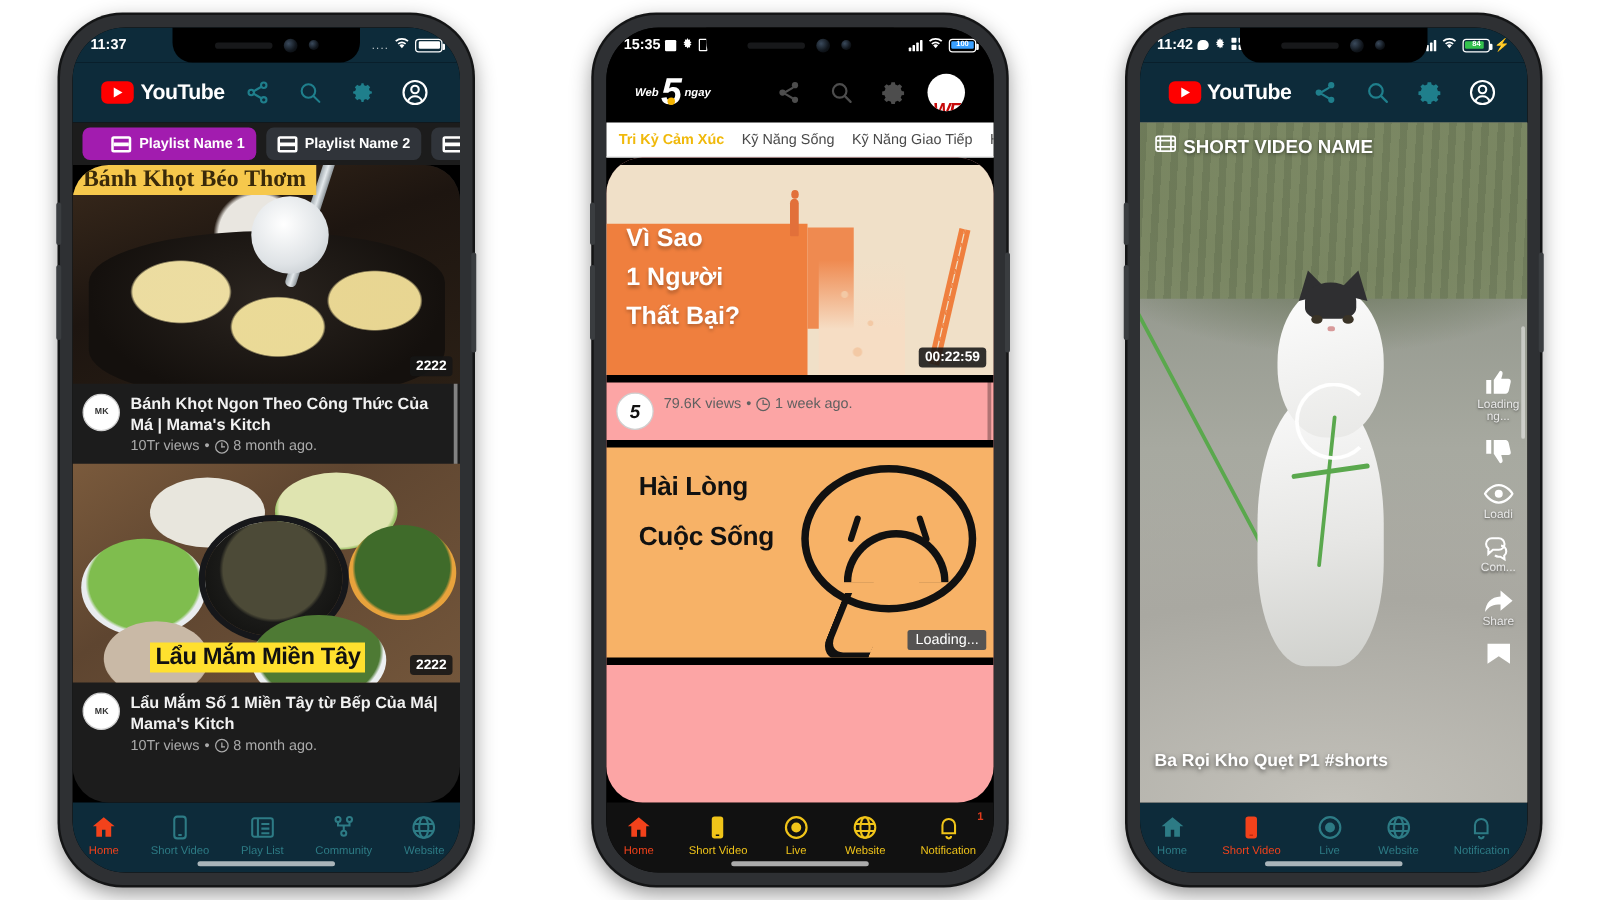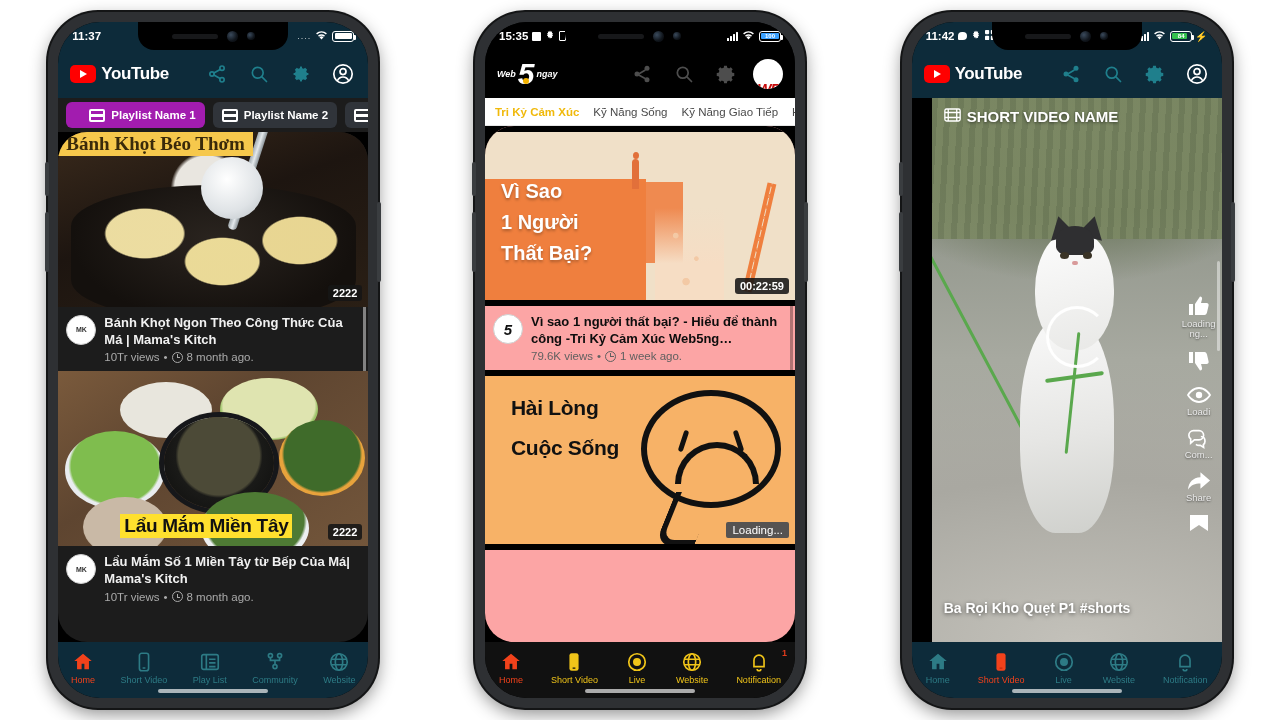--- a/index.html
+++ b/index.html
@@ -65,21 +65,21 @@
           position: relative; display: flex; align-items: center; padding: 1.3px; }
   .batt::after { content:""; position:absolute; right:-3px; top:3px; width:2px; height:5px;
           background: currentColor; border-radius: 0 1px 1px 0; }
   .batt .fill { height: 100%; border-radius: 1px; }
   .batt .num { position: absolute; inset: 0; font-size: 6px; color: #fff; text-align: center;
           line-height: 8px; font-weight: 700; }
   .dots { font-size: 9px; letter-spacing: 1px; opacity: .75; }
 
   
   .appbar { height: 48px; flex: 0 0 48px; display: flex; align-items: center;
-            padding: 0 12px; gap: 0; }
+            padding: 0 23px; gap: 0; }
   .appbar .logo { display: flex; align-items: center; gap: 5px; }
   .yt-badge { width: 26px; height: 18px; border-radius: 5px; background: #ff0000;
               display: flex; align-items: center; justify-content: center; }
   .yt-badge .tri { width: 0; height: 0; border-left: 7px solid #fff;
               border-top: 4.5px solid transparent; border-bottom: 4.5px solid transparent; margin-left:1px;}
   .yt-word { color: #fff; font-size: 17px; font-weight: 700; letter-spacing: -.4px; }
   .appbar .spacer { flex: 1; }
   .ic { width: 26px; height: 26px; display: inline-flex; align-items: center; justify-content: center; }
   .ic svg { display: block; }
 
@@ -219,21 +219,21 @@
 
   
   .cats { flex: 0 0 28px; background: #fff; display: flex; align-items: center;
           gap: 14px; padding: 0 10px; overflow: hidden;
           border-bottom: 1px solid #e6e6e6; }
   .cat { font-size: 11.5px; color: #4a4a4a; white-space: nowrap; }
   .cat.active { color: #f0b90b; font-weight: 700; }
 
   
   .shorts { flex: 1; position: relative; overflow: hidden;
-      background: linear-gradient(180deg,#9aa093 0%, #8f9489 18%, #a7a9a0 48%, #b4b2ab 100%); margin-left: 20px; }
+      background: linear-gradient(180deg,#9aa093 0%, #8f9489 18%, #a7a9a0 48%, #b4b2ab 100%); }
   .shorts .ground { position:absolute; inset:0; background:
       radial-gradient(ellipse 200% 50% at 50% 100%, #c3c1ba 0%, #a9a8a1 60%, transparent 100%),
       radial-gradient(ellipse 120% 40% at 50% 6%, #7f8a6e 0%, #6f7a60 40%, transparent 70%); }
   .shorts .grass { position:absolute; left:0; right:0; top:0; height: 26%;
       background: repeating-linear-gradient(93deg, #6d7a57 0 6px, #7b8862 6px 13px); opacity:.85; }
   .cat-img { position:absolute; left: 26%; top: 24%; width: 44%; height: 56%; }
   .cat-body { position:absolute; left: 10%; bottom: 0; width: 74%; height: 72%;
       border-radius: 48% 48% 38% 38%; background: linear-gradient(170deg,#fafafa 0%,#e6e6e4 55%,#cfd0cc 100%); }
   .cat-head { position:absolute; left: 22%; top: 0; width: 62%; height: 40%;
       border-radius: 50% 50% 46% 46%; background: linear-gradient(165deg,#fdfdfd 0%,#e8e8e6 100%); }
@@ -572,21 +572,20 @@
                 <div>Thất Bại?</div>
               </div>
               <div class="badge-dur">00:22:59</div>
             </div>
           </div>
           <div class="meta">
             <div class="ava circ">
               <span style="font-size:15px;font-weight:800;font-style:italic;color:#111">5</span>
             </div>
             <div style="flex:1;min-width:0">
-              <div class="vt">Vì sao 1 người thất bại? - Hiểu để thành công -Tri Kỷ Cảm Xúc Web5ng…</div>
               <div class="vs">
                 <span>79.6K views</span>
                 <span>•</span>
                 <span class="clockglyph"></span>
                 <span>1 week ago.</span>
               </div>
             </div>
           </div>
         </div>
 

